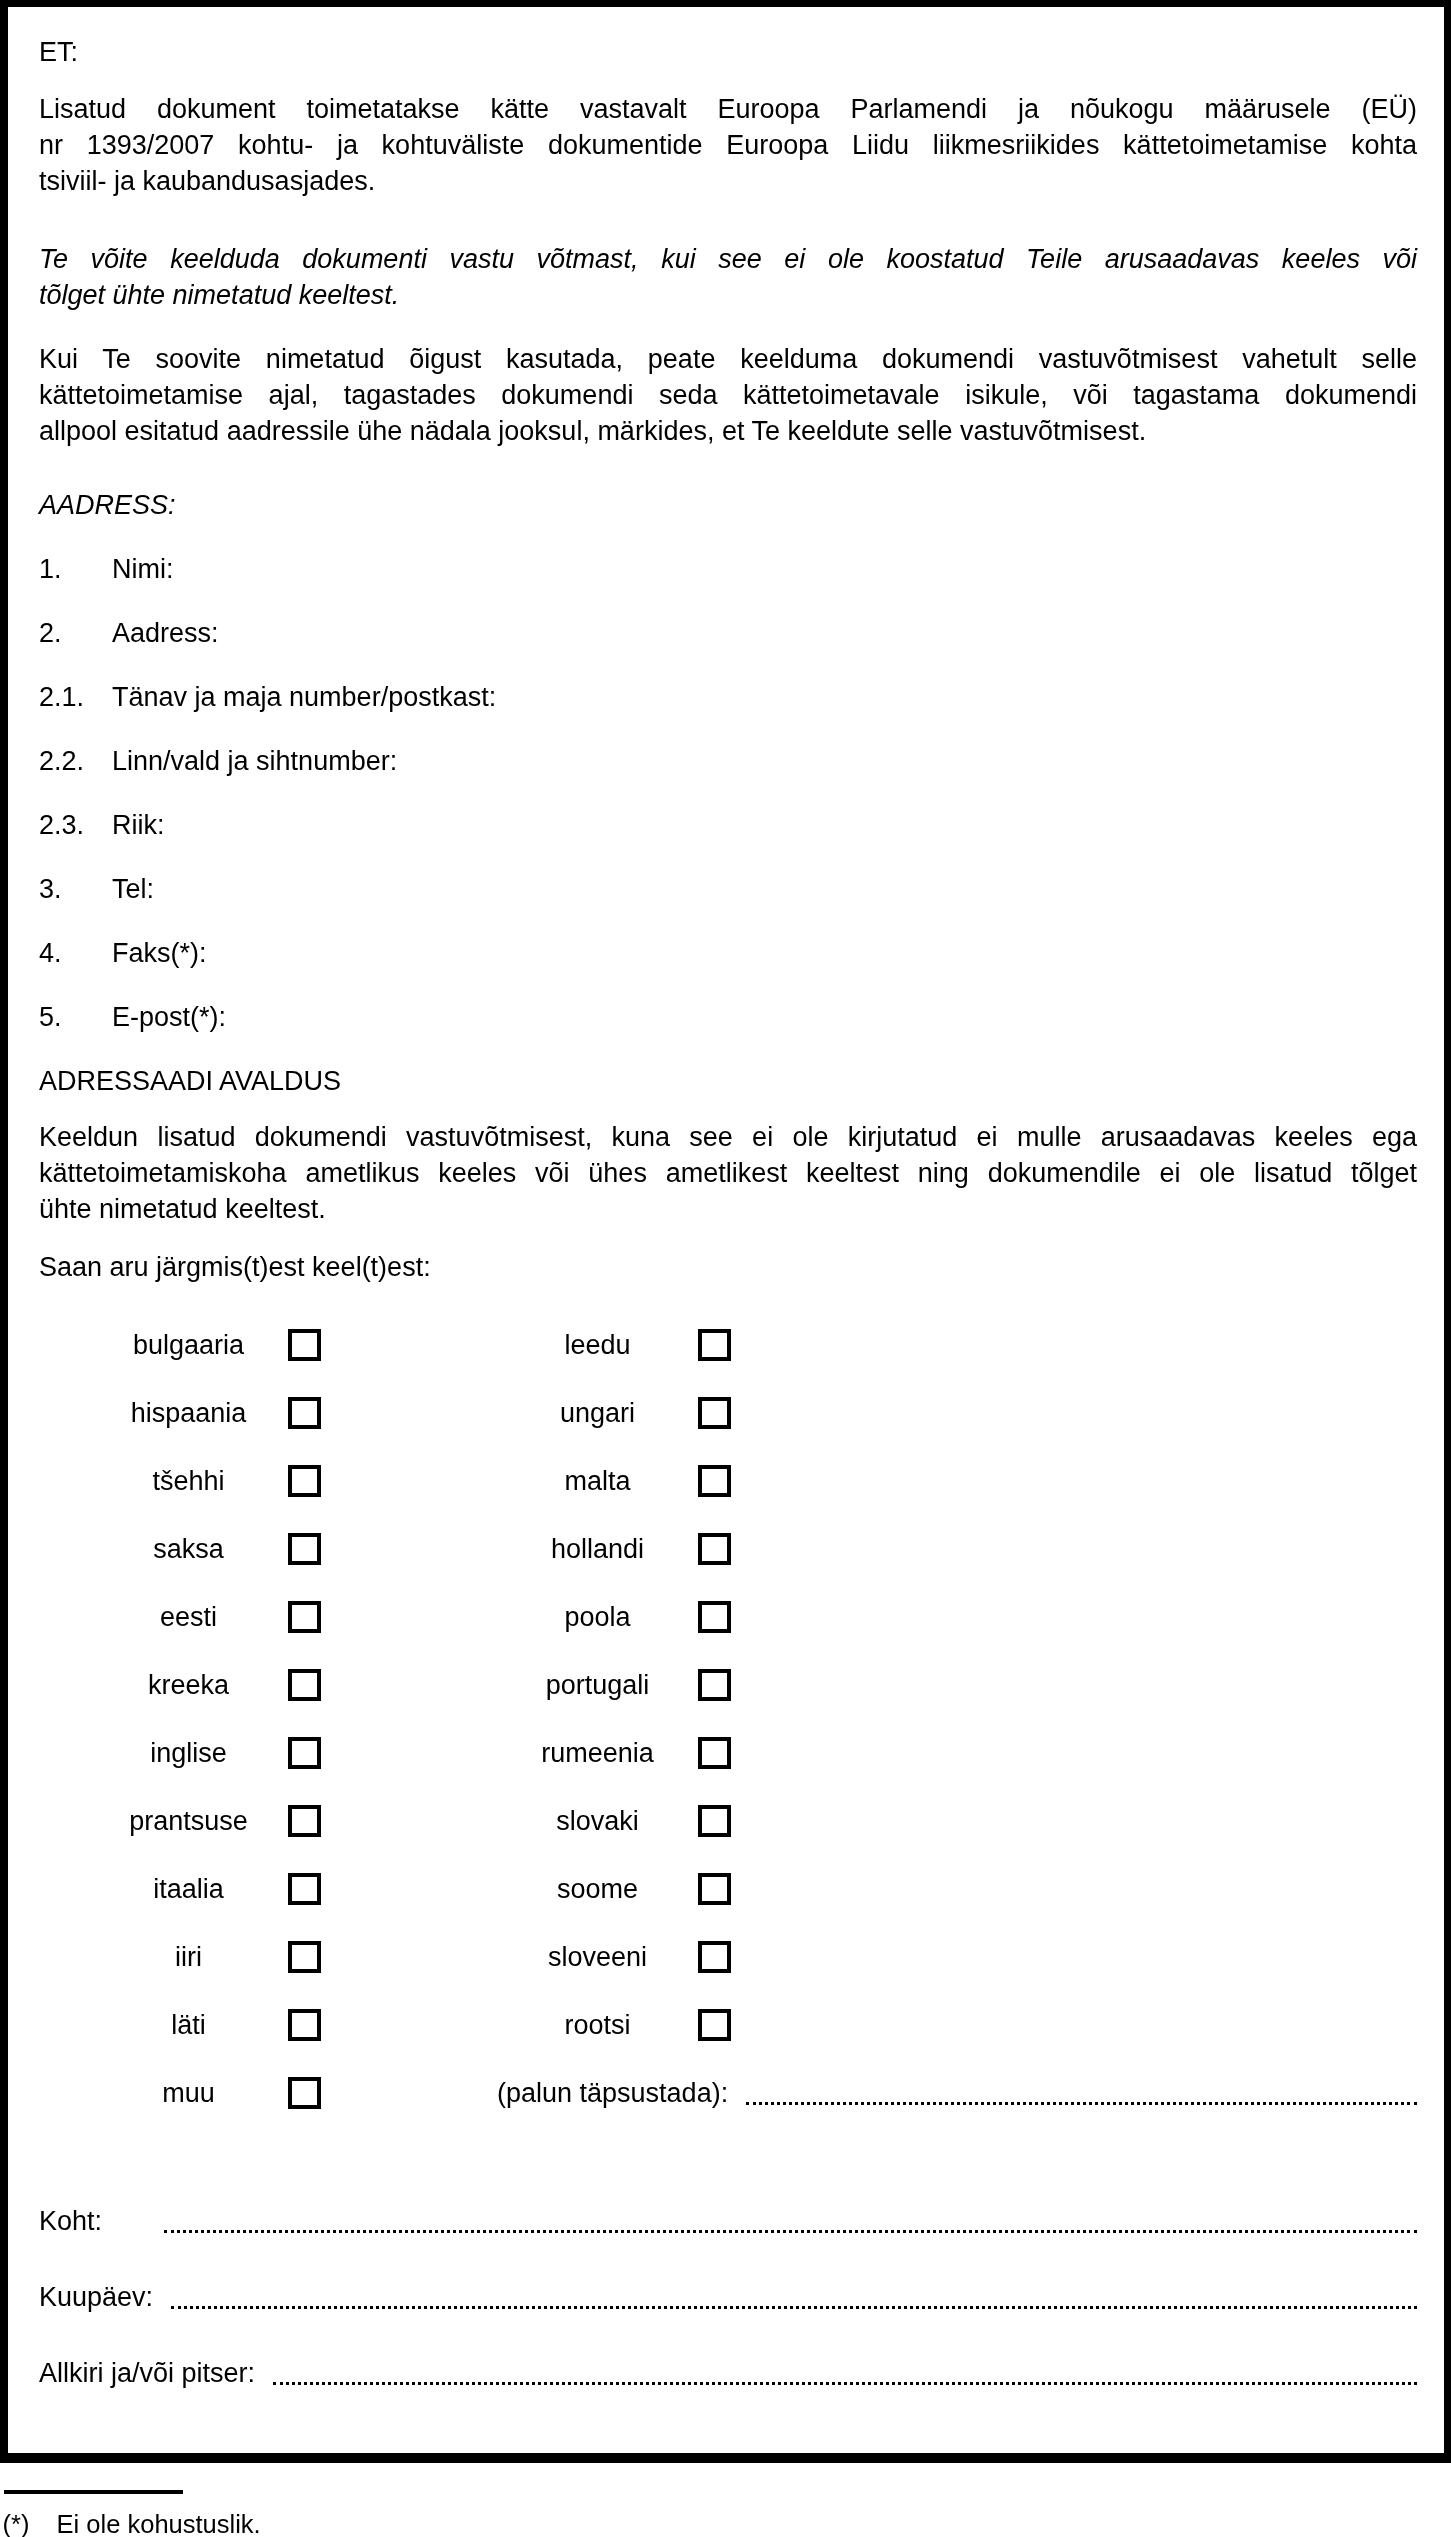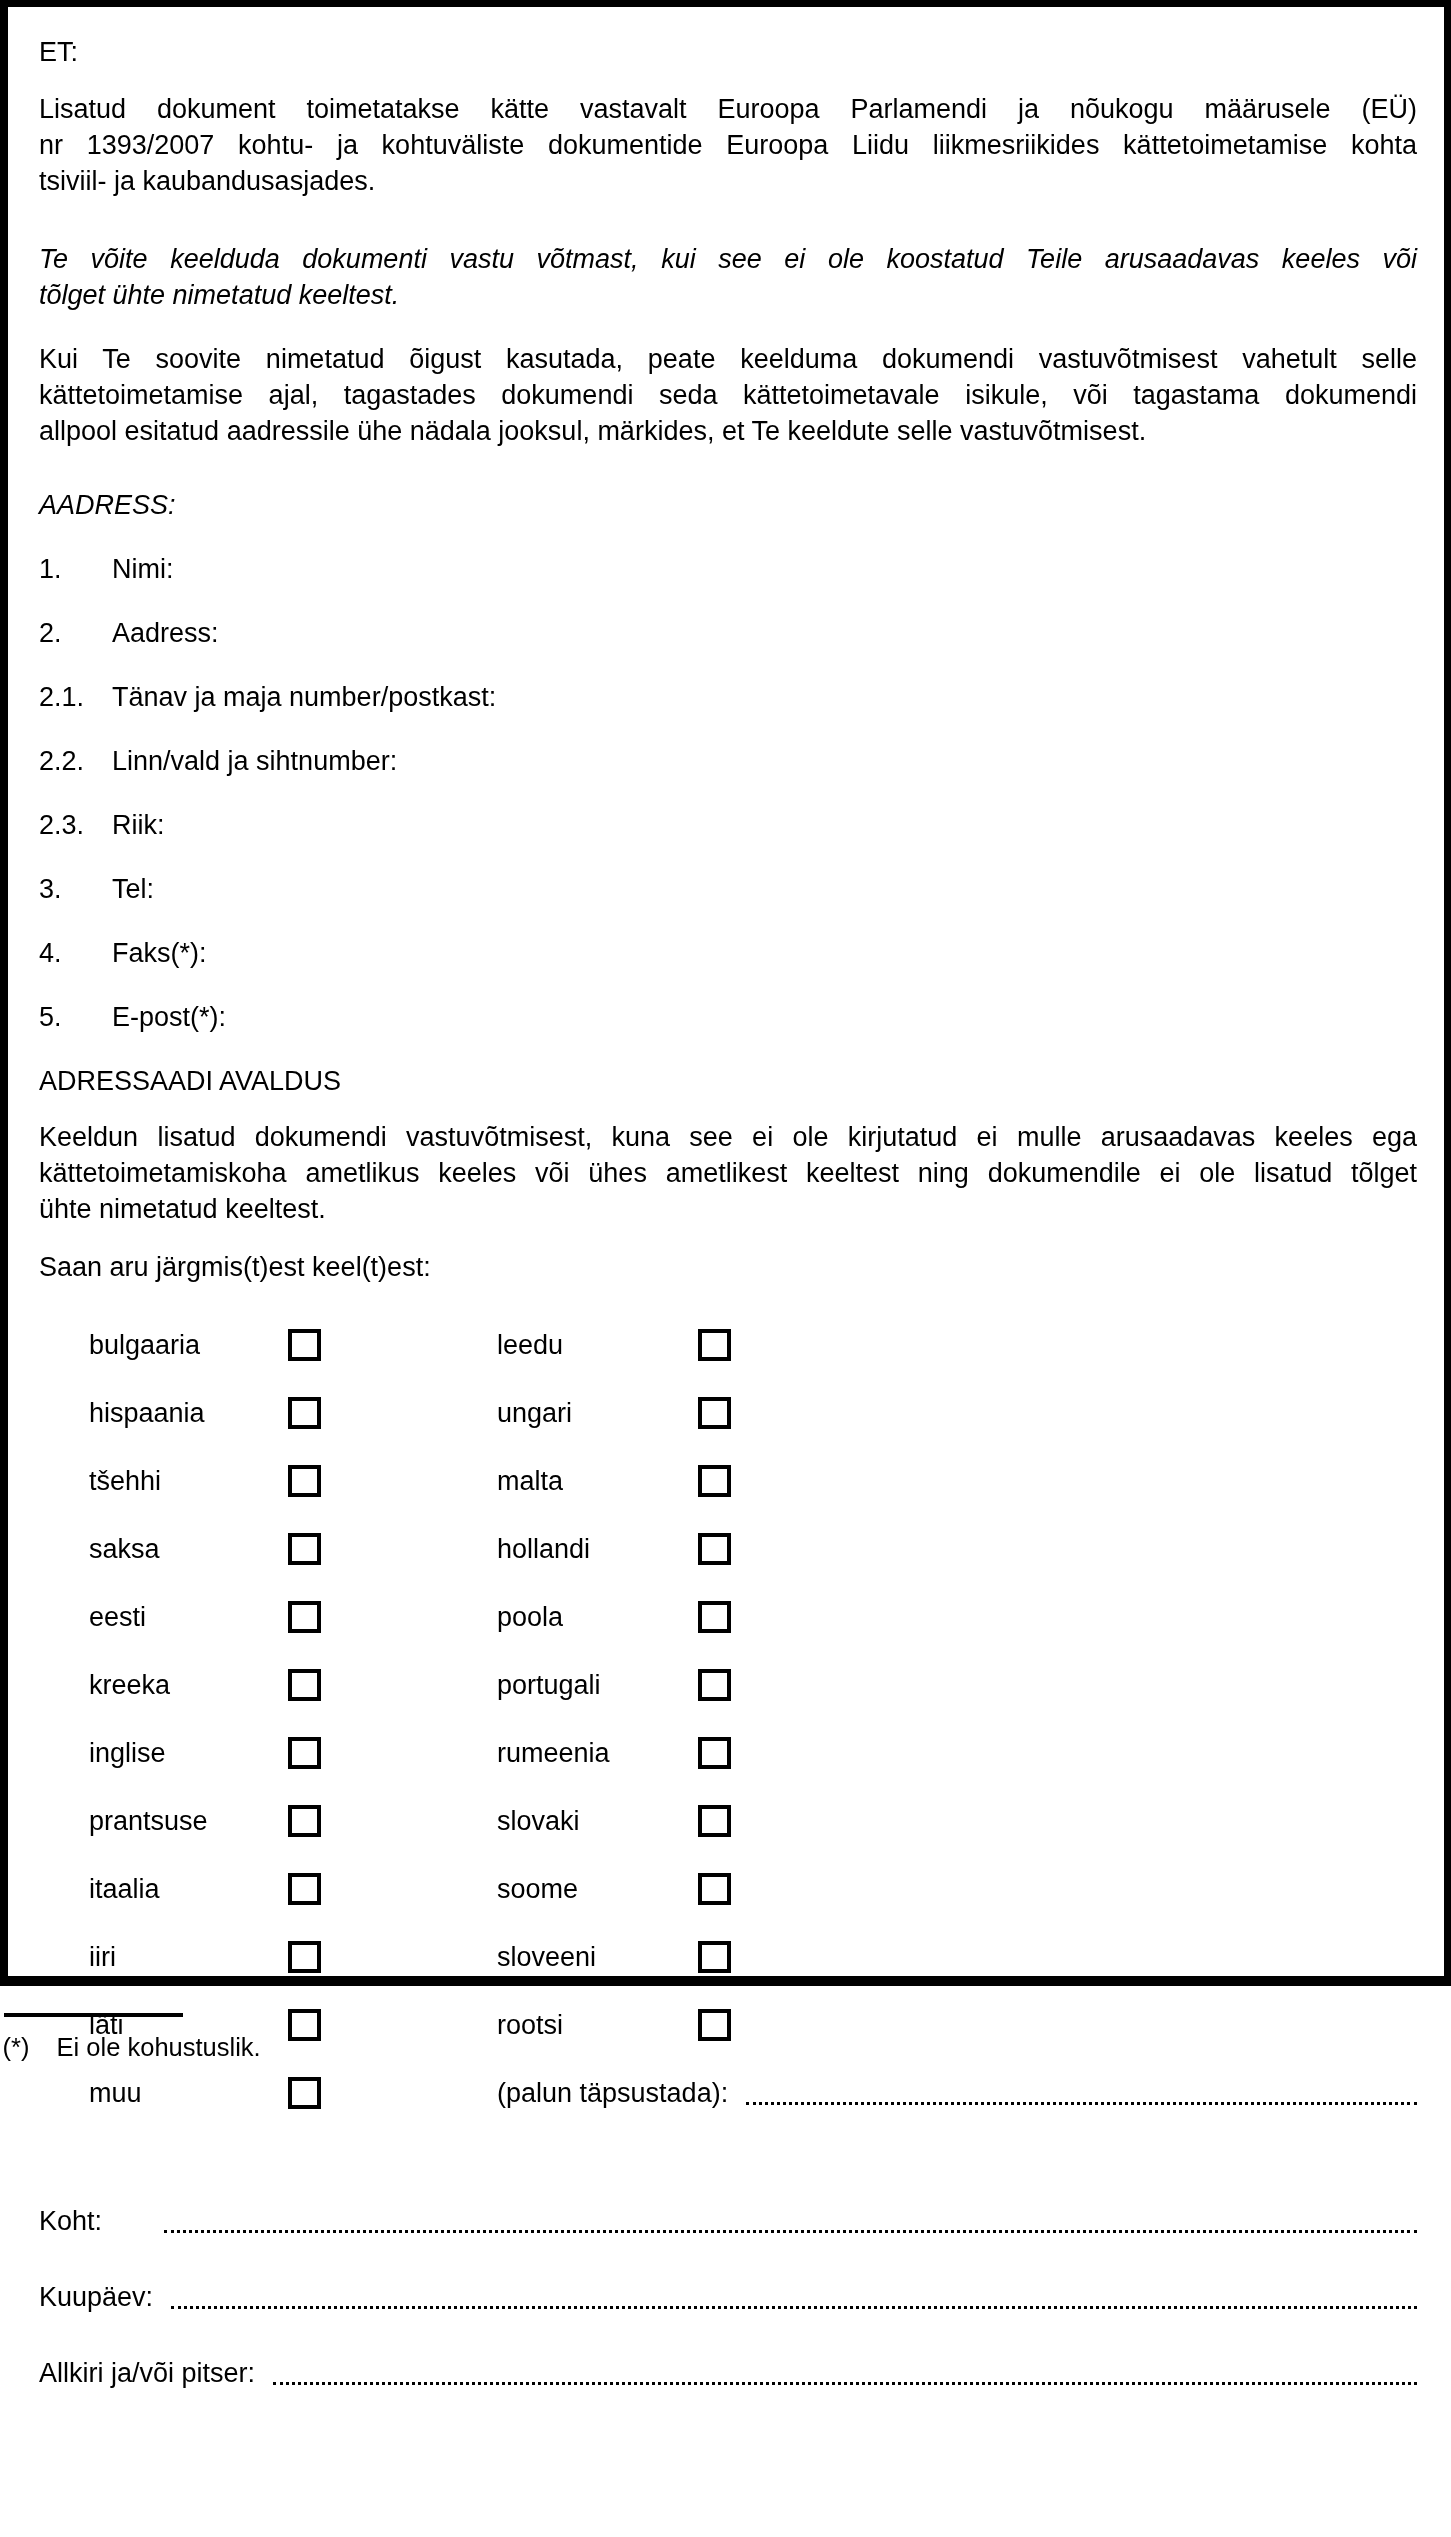--- a/index.html
+++ b/index.html
@@ -8,39 +8,39 @@
     width: 1451px;
     height: 2538px;
     background: #ffffff;
     overflow: hidden;
     font-family: "Liberation Sans", sans-serif;
     color: #000000;
   }
   .frame {
     box-sizing: border-box;
     width: 1451px;
-    height: 1986px;
+    height: 2463px;
     border-style: solid;
     border-color: #000000;
     border-width: 7.7px 7.7px 10.2px 8.3px;
     padding: 27.4px 27px 0 31px;
   }
   .tx { font-size: 27px; line-height: 36px; white-space: nowrap; }
   .para { margin: 0; }
   .jline { text-align: justify; text-align-last: justify; white-space: normal; }
   .lastline { text-align: left; }
   .mb32 { margin-bottom: 20.4px; }
   .mb34 { margin-bottom: 22px; }
   .mb44 { margin-bottom: 28px; font-style: italic; }
   .mb45 { margin-bottom: 42px; }
   .mb60 { margin-bottom: 38px; }
   .item { display: flex; margin-bottom: 28px; }
   .item .num { width: 73px; flex: 0 0 73px; }
   .item .label { flex: 1; }
-  .grid { margin-left: 50px; margin-top: 26px; }
+  .grid { margin-left: 50px; margin-top: 26px; text-align: center; }
   .lrow { display: flex; align-items: center; height: 68px; }
   .ll { width: 199px; flex: 0 0 199px; }
   .cbox {
     box-sizing: border-box;
     width: 33px; height: 32px;
     border: 4.5px solid #000000;
     background: #ffffff;
     flex: 0 0 33px;
   }
   .gap { width: 176px; flex: 0 0 176px; }

